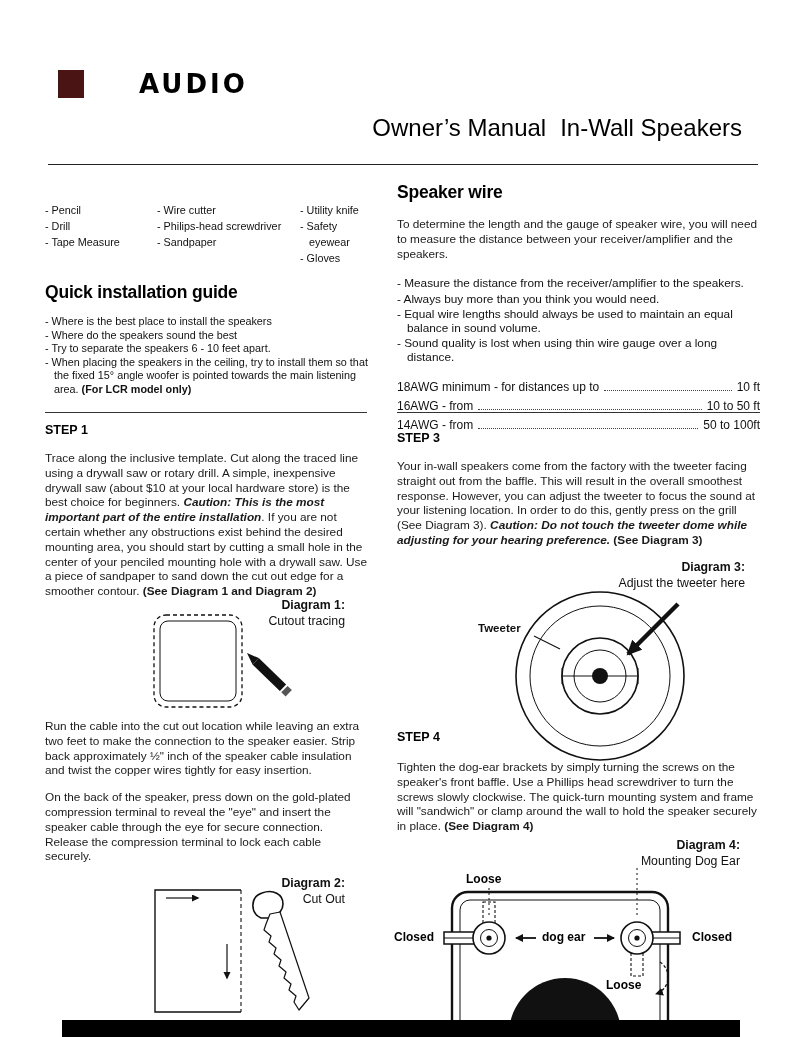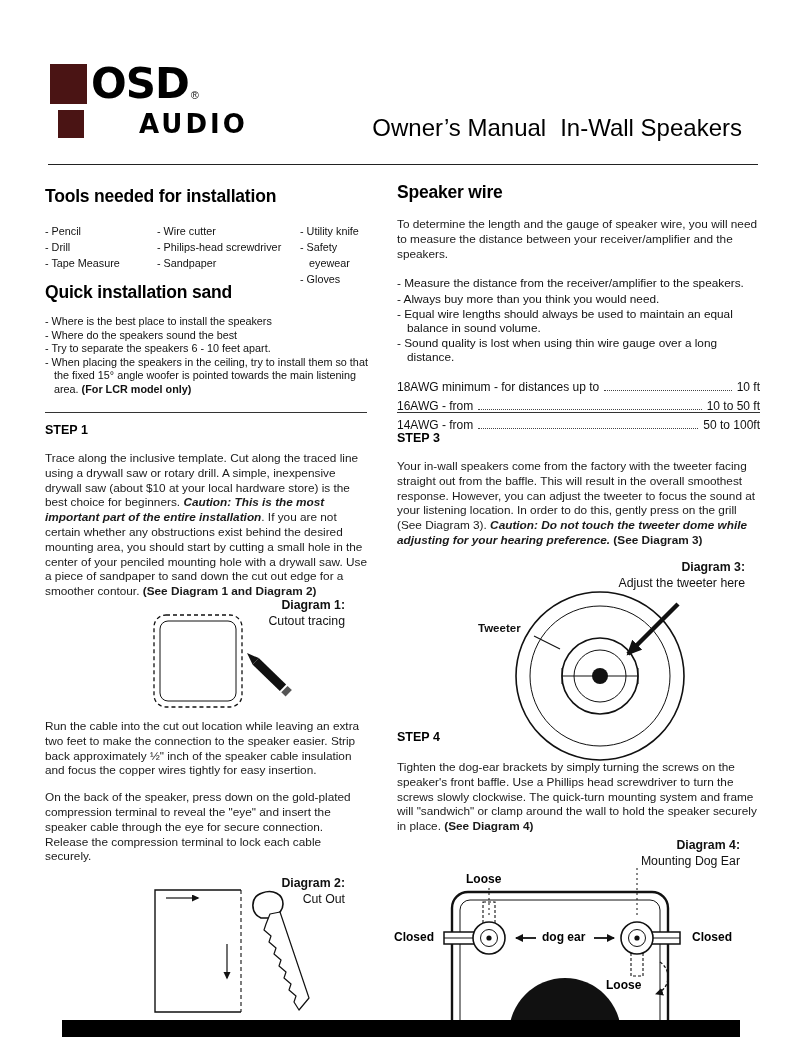--- a/index.html
+++ b/index.html
@@ -86,58 +86,52 @@
   .lbl-loose-bottom{ left:186px; top:112px; }
 
   .footer-bar { position:absolute; left:62px; top:1020px; width:678px; height:17px; background:#000; }
 </style>
 </head>
 <body>
 
 <div class="page">
 
   <div class="logo">
-    <div class="logo-row1">
-      <div class="logo-block1"></div>
-      <div class="logo-osd">OSD</div>
-      <div class="logo-reg">®</div>
-    </div>
     <div class="logo-row2">
       <div class="logo-block2"></div>
       <div class="logo-audio">AUDIO</div>
     </div>
   </div>
   <div class="header-title">
     <span>Owner’s Manual</span><span class="title-gap"></span><span>In-Wall Speakers</span>
   </div>
   <div class="header-rule"></div>
 
   <section class="tools">
-    <div class="h-large">Tools needed for installation</div>
     <div class="tools-grid">
       <ul class="dash-list tcol1">
         <li>Pencil</li>
         <li>Drill</li>
         <li>Tape Measure</li>
       </ul>
       <ul class="dash-list tcol2">
         <li>Wire cutter</li>
         <li>Philips-head screwdriver</li>
         <li>Sandpaper</li>
       </ul>
       <ul class="dash-list tcol3">
         <li>Utility knife</li>
         <li>Safety eyewear</li>
         <li>Gloves</li>
       </ul>
     </div>
   </section>
 
   <section class="quick">
-    <div class="h-large">Quick installation sand</div>
+    <div class="h-large">Quick installation guide</div>
     <ul class="dash-list">
       <li>Where is the best place to install the speakers</li>
       <li>Where do the speakers sound the best</li>
       <li>Try to separate the speakers 6 - 10 feet apart.</li>
       <li><span>When placing the speakers in the ceiling, try to install them so that the fixed 15° angle woofer is pointed towards the main listening area. </span><span class="b">(For LCR model only)</span></li>
     </ul>
   </section>
 
   <section class="step1">
     <div class="step-h">STEP 1</div>
@@ -155,21 +149,21 @@
       <rect x="20" y="11" width="76" height="80" rx="8" fill="none" stroke="#111" stroke-width="1"></rect>
       <g transform="rotate(44 107 43)">
         <polygon points="107,43 119,38.5 119,47.5" fill="#111"></polygon>
         <rect x="119" y="38.5" width="38" height="9" fill="#111"></rect>
         <rect x="159" y="38.5" width="6" height="9" fill="#555"></rect>
       </g>
     </svg>
   </div>
 
   <section class="step2">
-    <p class="body-text p1">Run the cable into the cut out location while leaving an extra two feet to make the connection to the speaker easier. Strip back approximately ½" inch of the speaker cable insulation and focus the copper wires tightly for easy insertion.</p>
+    <p class="body-text p1">Run the cable into the cut out location while leaving an extra two feet to make the connection to the speaker easier. Strip back approximately ½" inch of the speaker cable insulation and twist the copper wires tightly for easy insertion.</p>
     <p class="body-text">On the back of the speaker, press down on the gold-plated compression terminal to reveal the "eye" and insert the speaker cable through the eye for secure connection. Release the compression terminal to lock each cable securely.</p>
   </section>
 
   <div class="dlabel dlabel2">
     <div class="dl-title">Diagram 2:</div>
     <div class="dl-caption">Cut Out</div>
   </div>
 
   <div class="d2wrap">
     <svg width="185" height="136" viewBox="0 0 185 136">

